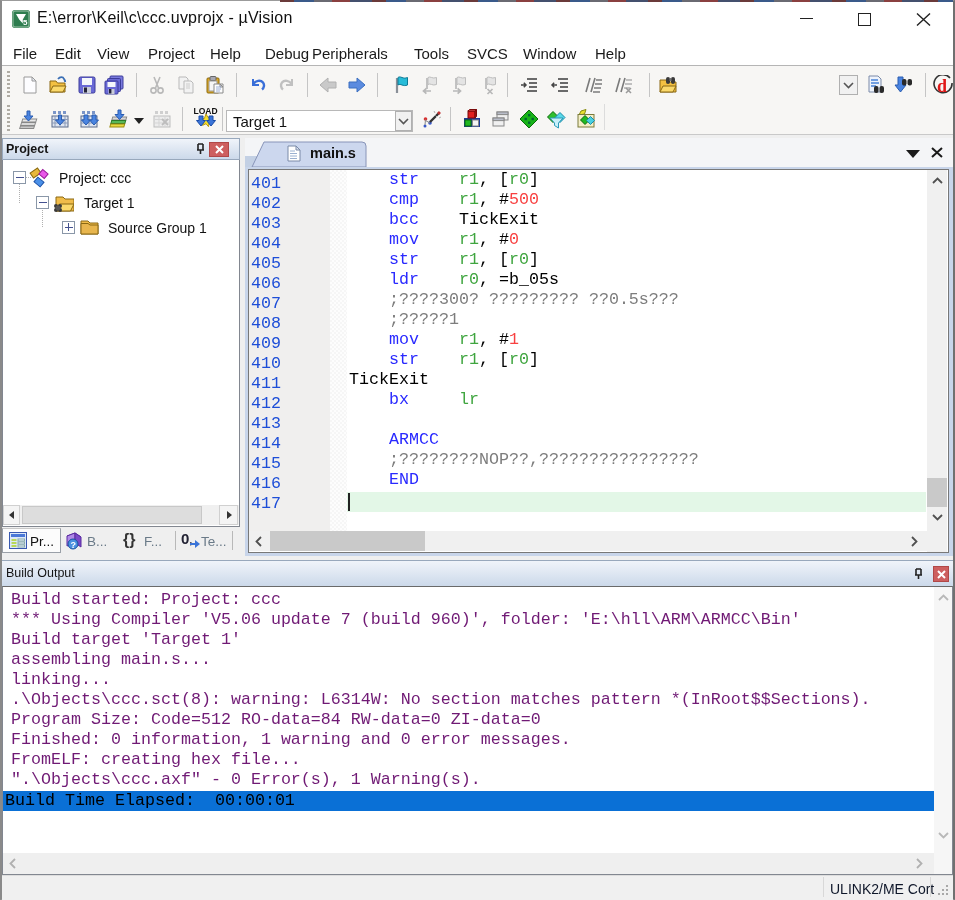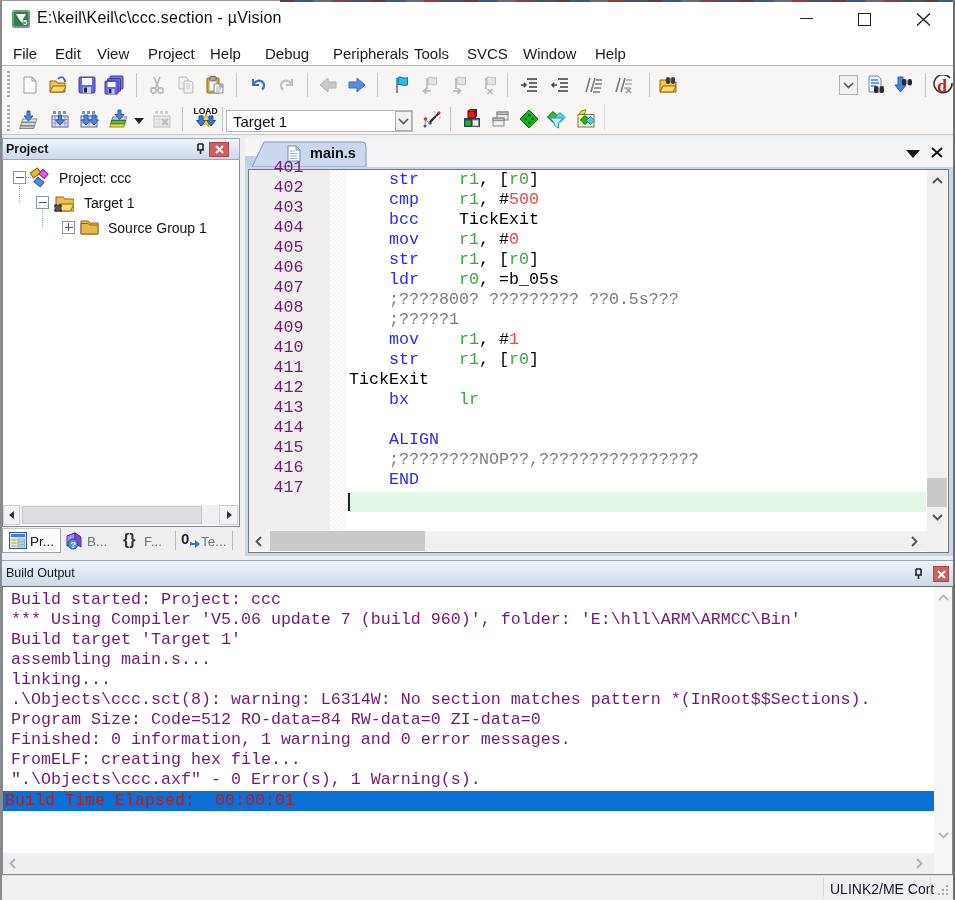--- a/index.html
+++ b/index.html
@@ -24,37 +24,37 @@
 
 <div class="abs" style="left:2px;top:2px;width:951px;height:35px;background:#fff"></div>
 <div class="abs" id="appicon" style="left:12px;top:10px;width:18px;height:18px">
 <svg width="18" height="18" viewBox="0 0 18 18">
       <rect x="0" y="0" width="18" height="18" rx="3" fill="#2e7d4f"></rect>
       <rect x="1" y="1" width="16" height="16" rx="2" fill="none" stroke="#9fc5ab" stroke-width="1"></rect>
       <path d="M4 4h10l-3.2 5.5v4L7.2 9.5z" fill="#fff"></path>
       <text x="11" y="15" font-size="8" font-weight="bold" fill="#fff" font-family="Liberation Sans">5</text>
     </svg>
 </div>
-<div class="abs" style="left:37px;top:9px;font-size:16px;color:#101010;letter-spacing:.2px">E:\keil\Keil\c\ccc.section - µVision</div>
+<div class="abs" style="left:37px;top:9px;font-size:16px;color:#101010;letter-spacing:.2px">E:\error\Keil\c\ccc.uvprojx - µVision</div>
 
 <div class="abs" style="left:800px;top:18px;width:13px;height:1.4px;background:#222"></div>
 <div class="abs" style="left:858px;top:13px;width:11px;height:11px;border:1.4px solid #222"></div>
 <svg class="abs" style="left:916px;top:13px" width="15" height="13" viewBox="0 0 15 13">
     <path d="M1 0.5 L14 12.5 M14 0.5 L1 12.5" stroke="#222" stroke-width="1.4"></path>
   </svg>
 
 <div class="abs" style="left:2px;top:37px;width:951px;height:29px;background:#fff;border-bottom:1px solid #b5b5b5;box-sizing:border-box"></div>
 <div class="abs" style="top:45px;left:0;width:955px;height:18px;font-size:15px;color:#1a1a1a">
 <span class="abs" style="left:13px">File</span>
 <span class="abs" style="left:55px">Edit</span>
 <span class="abs" style="left:97px">View</span>
 <span class="abs" style="left:148px">Project</span>
 <span class="abs" style="left:210px">Help</span>
 <span class="abs" style="left:265px">Debug</span>
-<span class="abs" style="left:333px">Peripherals</span>
+<span class="abs" style="left:312px">Peripherals</span>
 <span class="abs" style="left:414px">Tools</span>
 <span class="abs" style="left:467px">SVCS</span>
 <span class="abs" style="left:523px">Window</span>
 <span class="abs" style="left:595px">Help</span>
 </div>
 
 <div class="abs" style="left:2px;top:66px;width:951px;height:35px;background:#f7f6f4"></div>
 <div class="grip" style="left:7px;top:71px;height:26px"></div>
 
 <div id="tb1">
@@ -503,21 +503,21 @@
 
 <div class="abs" style="left:245px;top:167px;width:708px;height:389px;background:#c8d5ea"></div>
 <div class="abs" style="left:248px;top:169px;width:701px;height:384px;background:#fff;border:1px solid #787878;box-sizing:border-box"></div>
 
 <div class="abs" style="left:249px;top:170px;width:81px;height:361px;background:#f0efee"></div>
 <div class="abs" style="left:330px;top:170px;width:17px;height:361px;background-image:conic-gradient(#f6f6f6 25%,#fdfdfd 25% 50%,#f6f6f6 50% 75%,#fdfdfd 75%);background-size:4px 4px"></div>
 
 <div class="abs" style="left:347px;top:492px;width:579px;height:20px;background:#e3f7e7"></div>
 <div class="abs" style="left:348px;top:493px;width:2px;height:18px;background:#222"></div>
 
-<div class="abs mono" style="left:251px;top:158px;width:75px;text-align:center;color:#701a75">401
+<div class="abs mono" style="left:251px;top:174px;width:75px;text-align:left;color:#1d4ed8">401
 402
 403
 404
 405
 406
 407
 408
 409
 410
 411
@@ -527,28 +527,28 @@
 415
 416
 417</div>
 
 <div class="abs mono" style="left:349px;top:170px;color:#000">    <span class="kw">str</span>    <span class="reg">r1</span>, [<span class="reg">r0</span>]
     <span class="kw">cmp</span>    <span class="reg">r1</span>, #<span class="num">500</span>
     <span class="kw">bcc</span>    TickExit
     <span class="kw">mov</span>    <span class="reg">r1</span>, #<span class="num">0</span>
     <span class="kw">str</span>    <span class="reg">r1</span>, [<span class="reg">r0</span>]
     <span class="kw">ldr</span>    <span class="reg">r0</span>, =b_05s
-    <span class="cmt">;????800? ????????? ??0.5s???</span>
+    <span class="cmt">;????300? ????????? ??0.5s???</span>
     <span class="cmt">;?????1</span>
     <span class="kw">mov</span>    <span class="reg">r1</span>, #<span class="num">1</span>
     <span class="kw">str</span>    <span class="reg">r1</span>, [<span class="reg">r0</span>]
 TickExit
     <span class="kw">bx</span>     <span class="reg">lr</span>
 
-    <span class="kw">ALIGN</span>
+    <span class="kw">ARMCC</span>
     <span class="cmt">;????????NOP??,????????????????</span>
     <span class="kw">END</span></div>
 
 <div class="abs" style="left:927px;top:170px;width:20px;height:382px;background:#f0f0f0"></div>
 <svg class="abs" style="left:932px;top:177px" width="11" height="7" viewBox="0 0 11 7">
       <path d="M1 6l4.5-4.5L10 6" fill="none" stroke="#505050" stroke-width="1.8"></path>
     </svg>
 <div class="abs" style="left:927px;top:478px;width:20px;height:29px;background:#c9c9c9"></div>
 <svg class="abs" style="left:932px;top:514px" width="11" height="7" viewBox="0 0 11 7">
       <path d="M1 1l4.5 4.5L10 1" fill="none" stroke="#505050" stroke-width="1.8"></path>
@@ -583,21 +583,21 @@
 *** Using Compiler 'V5.06 update 7 (build 960)', folder: 'E:\hll\ARM\ARMCC\Bin'
 Build target 'Target 1'
 assembling main.s...
 linking...
 .\Objects\ccc.sct(8): warning: L6314W: No section matches pattern *(InRoot$$Sections).
 Program Size: Code=512 RO-data=84 RW-data=0 ZI-data=0
 Finished: 0 information, 1 warning and 0 error messages.
 FromELF: creating hex file...
 ".\Objects\ccc.axf" - 0 Error(s), 1 Warning(s).</div>
 <div class="abs" style="left:3px;top:791px;width:931px;height:20px;background:#0a70d6"></div>
-<div class="abs mono" style="left:5px;top:791px;color:#b91c1c">Build Time Elapsed:  00:00:01</div>
+<div class="abs mono" style="left:5px;top:791px;color:#000000">Build Time Elapsed:  00:00:01</div>
 
 <div class="abs" style="left:934px;top:587px;width:18px;height:287px;background:#f6f6f6"></div>
 <svg class="abs" style="left:938px;top:594px" width="11" height="7" viewBox="0 0 11 7">
       <path d="M1 6l4.5-4.5L10 6" fill="none" stroke="#b8b8b8" stroke-width="1.8"></path>
     </svg>
 <svg class="abs" style="left:938px;top:832px" width="11" height="7" viewBox="0 0 11 7">
       <path d="M1 1l4.5 4.5L10 1" fill="none" stroke="#b8b8b8" stroke-width="1.8"></path>
     </svg>
 
 <div class="abs" style="left:3px;top:853px;width:931px;height:21px;background:#efefef"></div>

